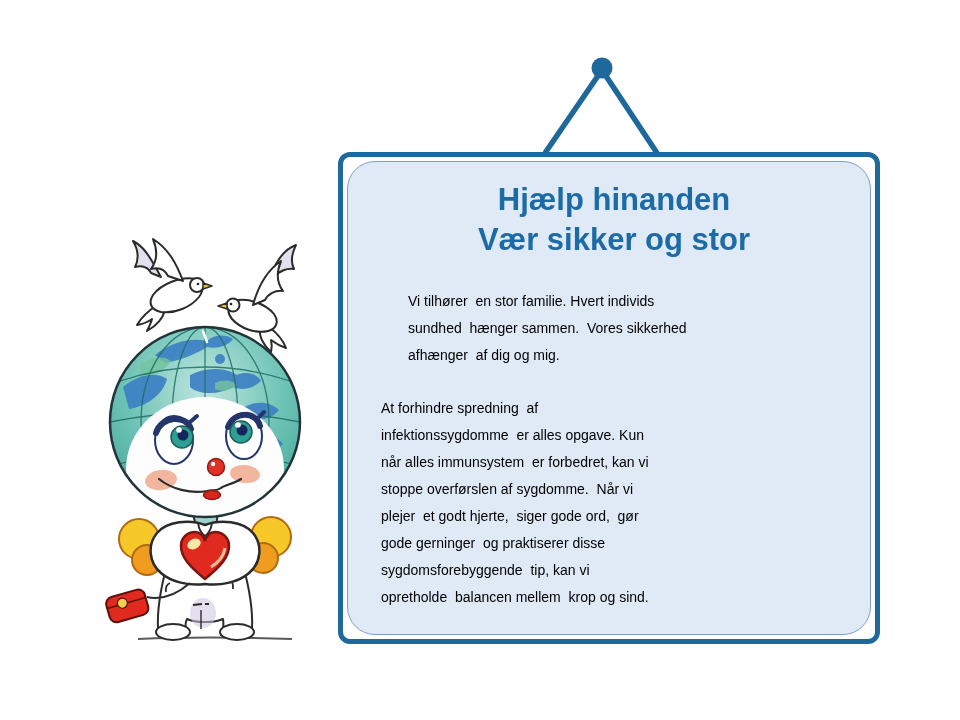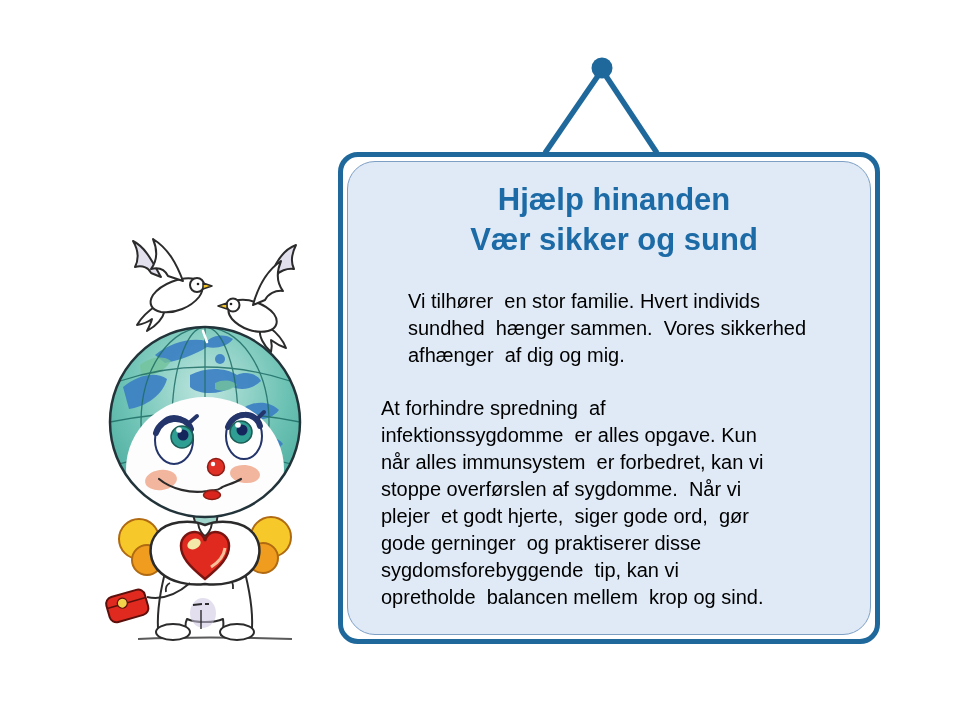--- a/index.html
+++ b/index.html
@@ -9,38 +9,38 @@
     position:relative; overflow:hidden;
   }
   .slide { position:relative; width:960px; height:720px; background:#ffffff; }
 
   .character-svg { position:absolute; left:95px; top:215px; width:215px; height:430px; }
   .hanger-svg   { position:absolute; left:476px; top:46px; width:264px; height:112px; }
 
   .board {
     position:absolute; left:338px; top:152px; width:542px; height:492px;
     box-sizing:border-box;
-    border:5px solid #1e689c; border-radius:20px;
+    border:5px solid #1e689c; border-radius:12px;
     background:#ffffff; padding:4px;
   }
   .board-inner {
     width:100%; height:100%; box-sizing:border-box;
     border:1px solid #7e9fc4; border-radius:28px;
     background:#dfeaf6;
     padding:18px 14px 12px 24px;
   }
   .sign-title {
     margin:0; text-align:center;
     color:#1d6ba6; font-size:31px; font-weight:bold; line-height:40px;
     letter-spacing:0;
   }
   .sign-title span { display:block; }
   .para {
     margin:0 0 0 36px;
-    font-size:20px; line-height:27px; color:#000000;
+    font-size:14px; line-height:27px; color:#000000;
     white-space:pre-wrap;
   }
   .para-1 { margin-top:28px; }
   .para-2 { margin-top:26px;margin-left:9px; }
 </style>
 </head>
 <body>
 
 <div class="slide">
 
@@ -49,21 +49,21 @@
       <path d="M126,24 L69,107" stroke="#1e689c" stroke-width="5.5" fill="none"></path>
       <path d="M126,24 L181,107" stroke="#1e689c" stroke-width="5.5" fill="none"></path>
     </g>
     <circle cx="126" cy="22" r="10.5" fill="#1e689c"></circle>
   </svg>
 
   <div class="board">
     <div class="board-inner">
       <h1 class="sign-title">
         <span>Hjælp hinanden</span>
-        <span>Vær sikker og sund</span>
+        <span>Vær sikker og stor</span>
       </h1>
       <p class="para para-1">Vi tilhører  en stor familie. Hvert individs
 sundhed  hænger sammen.  Vores sikkerhed
 afhænger  af dig og mig.</p>
       <p class="para para-2">At forhindre spredning  af
 infektionssygdomme  er alles opgave. Kun
 når alles immunsystem  er forbedret, kan vi
 stoppe overførslen af sygdomme.  Når vi
 plejer  et godt hjerte,  siger gode ord,  gør
 gode gerninger  og praktiserer disse

